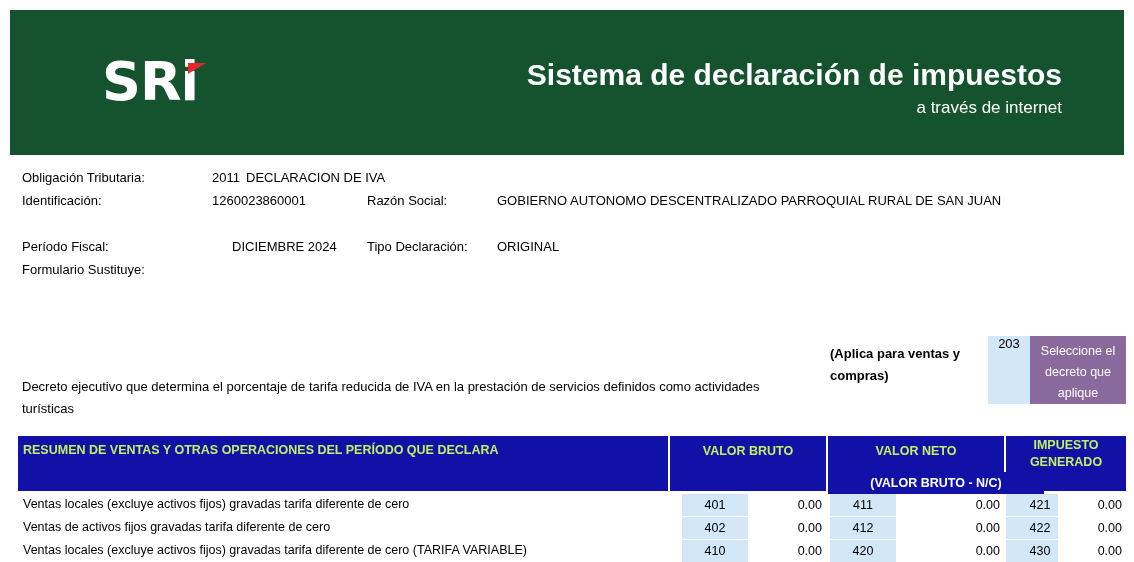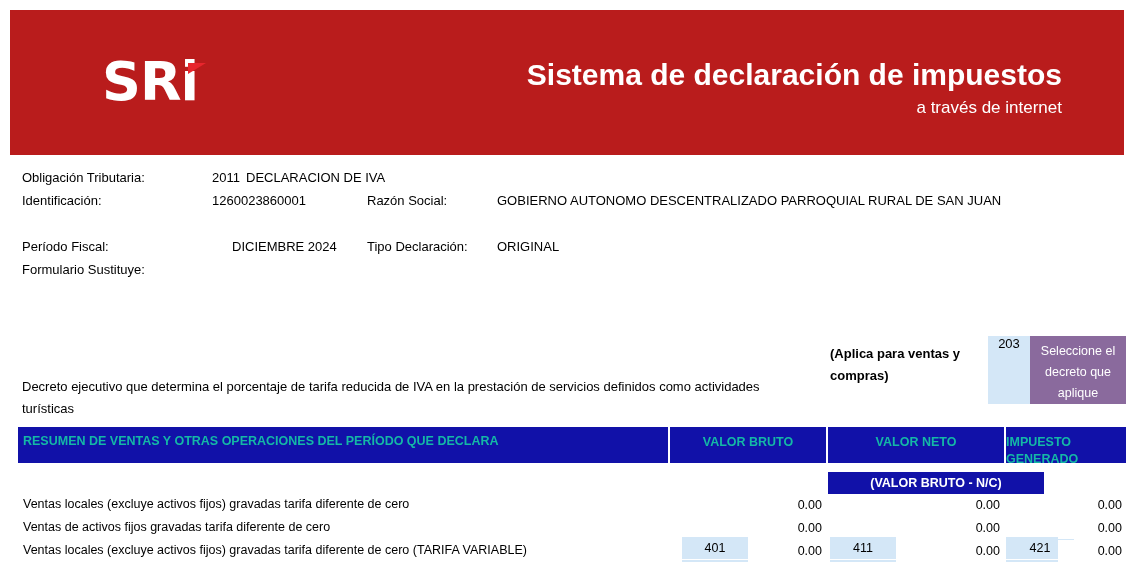--- a/index.html
+++ b/index.html
@@ -17,21 +17,21 @@
     position: relative;
   }
 
   
   .banner {
     position: absolute;
     left: 10px;
     top: 10px;
     width: 1114px;
     height: 145px;
-    background: #b91c1c;
+    background: #14532d;
     display: flex;
     align-items: center;
   }
   .logo {
     position: absolute;
     left: 92px;
     top: 42px;
     width: 170px;
     height: 62px;
     color: #ffffff;
@@ -154,24 +154,24 @@
     left: 18px;
     top: 424px;
     width: 1108px;
   }
   .thead {
     position: relative;
     height: 48px;
   }
   .th {
     position: absolute;
-    top: 3px;
-    height: 36px;
+    top: 12px;
+    height: 55px;
     background: #1111a8;
-    color: #14b8a6;
+    color: #bef264;
     font-weight: bold;
     font-size: 12.5px;
     box-sizing: border-box;
     border-right: 2px solid #ffffff;
   }
   .th-resumen {
     left: 0; width: 652px;
     padding: 7px 0 0 5px;
     font-size: 12.5px;
   }
@@ -180,21 +180,22 @@
     text-align: center;
     padding-top: 8px;
   }
   .th-neto {
     left: 810px; width: 178px;
     text-align: center;
     padding-top: 8px;
   }
   .th-impuesto {
     left: 988px; width: 120px;
-    padding-top: 7px;
+    text-align: center;
+    padding-top: 1px;
     line-height: 17px;
     border-right: none;
   }
   .subhead {
     position: absolute;
     left: 810px;
     top: 48px;
     width: 216px;
     height: 22px;
     background: #1111a8;
@@ -228,21 +229,20 @@
     top: 0;
     height: 22px;
     background: #d4e7f7;
     text-align: center;
     line-height: 22px;
     font-size: 12.5px;
     border: none;
     box-sizing: border-box;
     font-family: "Liberation Sans", sans-serif;
     color: #000;
-    margin-top: 43px;
   }
   .cell-amt {
     position: absolute;
     top: 0;
     height: 22px;
     text-align: right;
     line-height: 22px;
     font-size: 12.5px;
     background: #ffffff;
     box-sizing: border-box;

